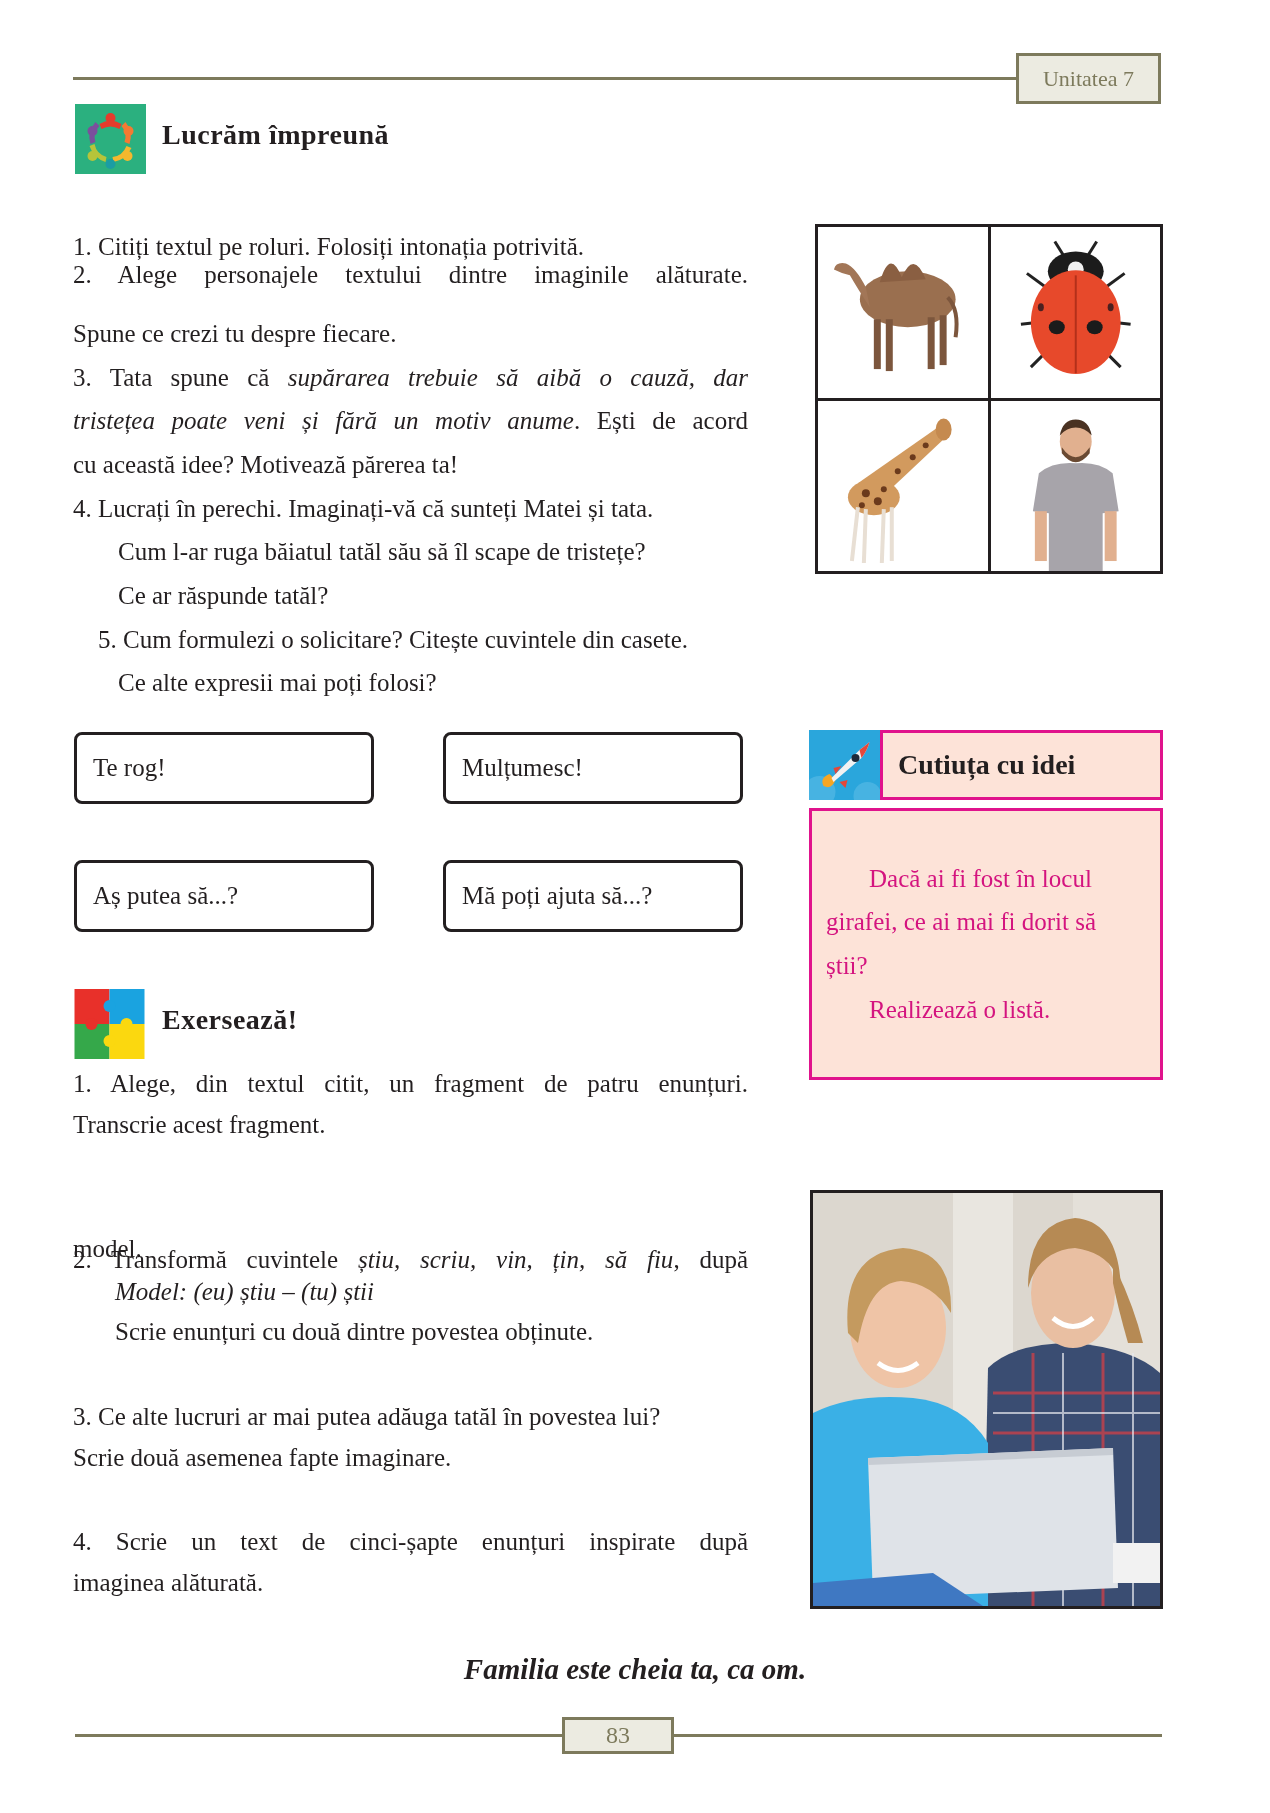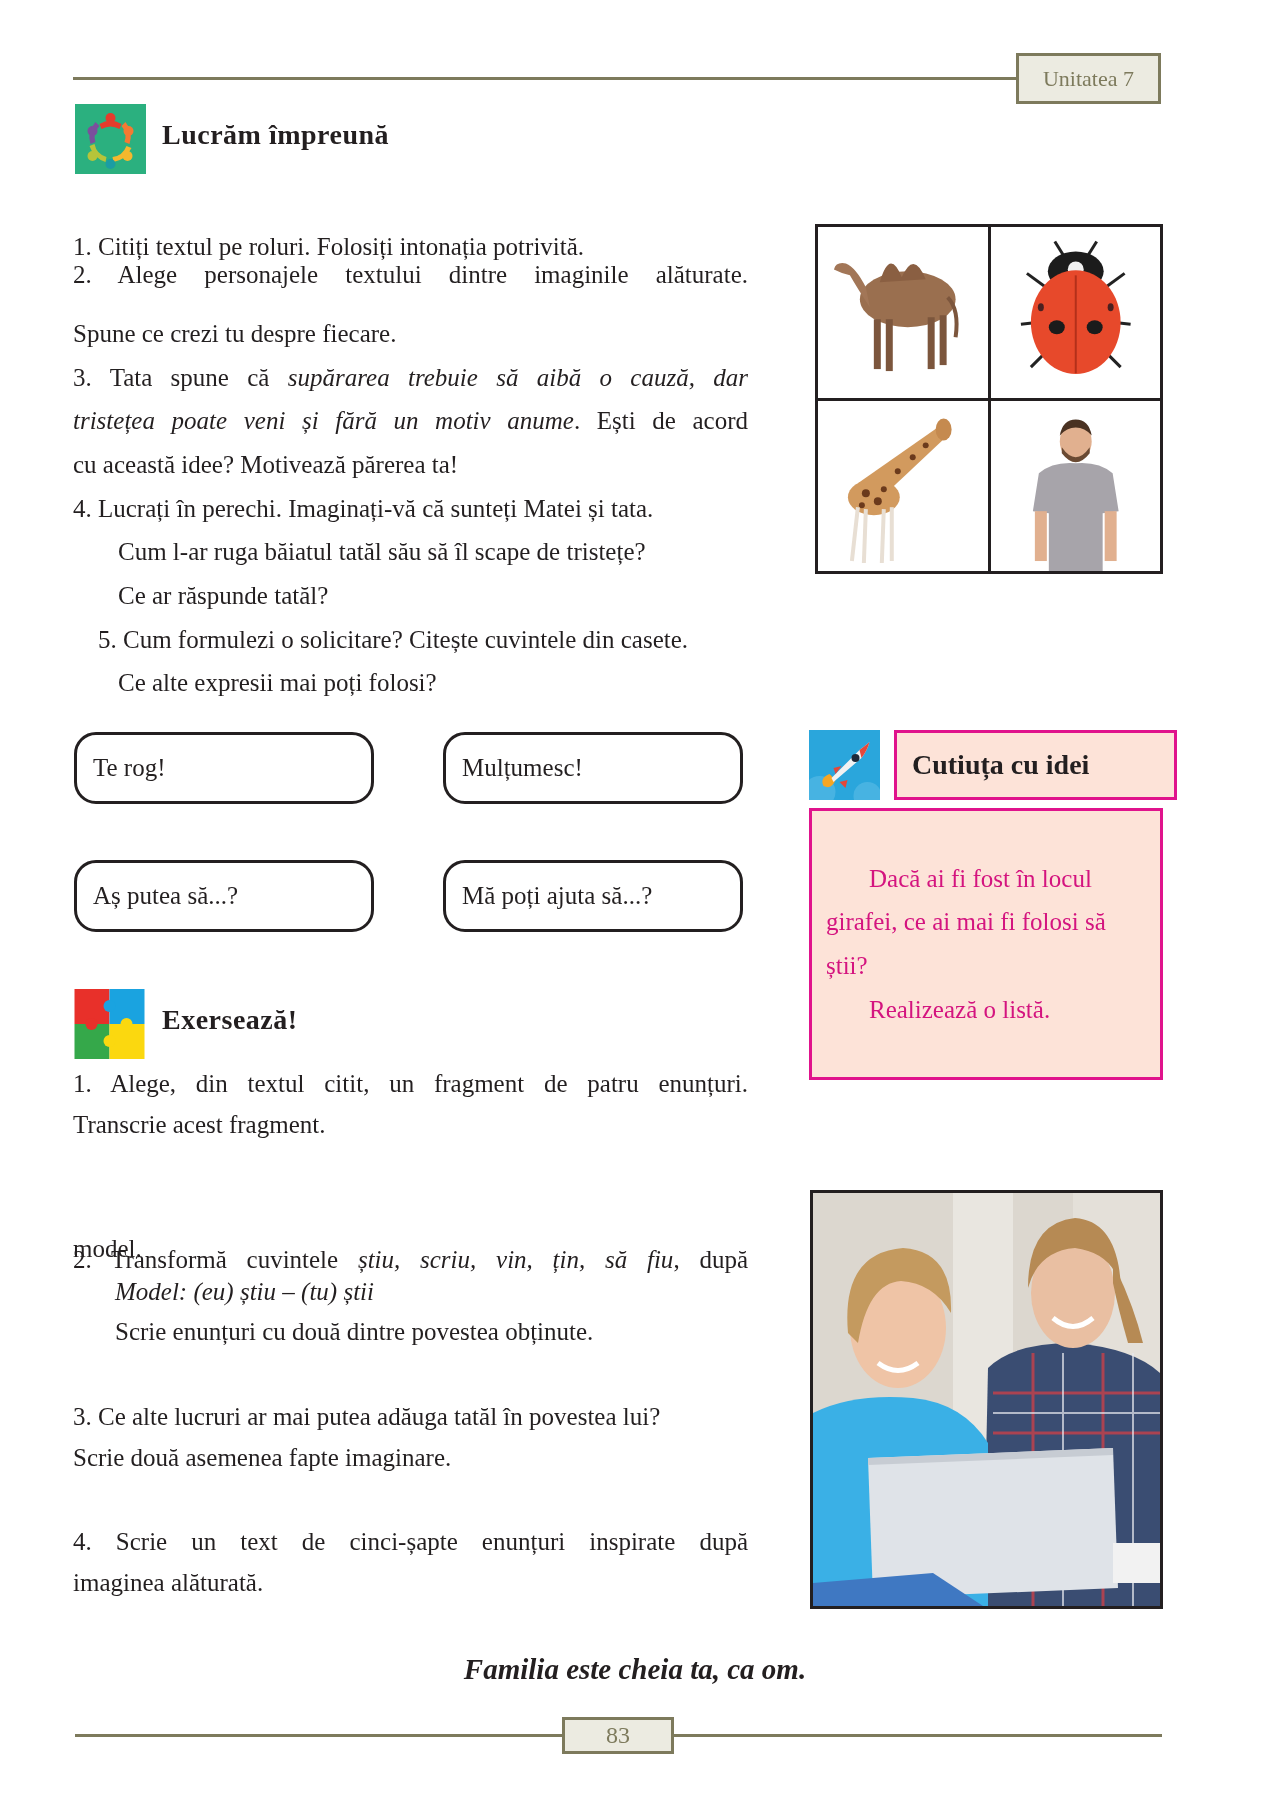--- a/index.html
+++ b/index.html
@@ -22,28 +22,28 @@
   i { font-style: italic; }
 
   
   .grid { position: absolute; left: 815px; top: 224px; width: 342px; height: 344px;
           border: 3px solid #231f20; display: grid; grid-template-columns: 1fr 1fr; grid-template-rows: 1fr 1fr;
           background: #231f20; gap: 3px; }
   .cell { background: #ffffff; position: relative; overflow: hidden; }
   .cell svg { position: absolute; left: 0; top: 0; width: 100%; height: 100%; }
 
   
-  .pill { position: absolute; width: 300px; height: 72px; border: 3px solid #231f20; border-radius: 22px;
+  .pill { position: absolute; width: 300px; height: 72px; border: 3px solid #231f20; border-radius: 8px;
           background: #fff; box-sizing: border-box; font-size: 25px; display: flex; align-items: center; padding-left: 16px; }
 
   
   .rocket-tile { position: absolute; left: 809px; top: 730px; width: 71px; height: 70px; background: #2aa6dc; overflow: hidden; }
   .idea-head { position: absolute; left: 880px; top: 730px; width: 283px; height: 70px; box-sizing: border-box;
                border: 3px solid #e0138c; background: #fde3d8; font-weight: bold; font-size: 28px;
-               display: flex; align-items: center; padding-left: 15px; color: #231f20; margin-left: 14px; }
+               display: flex; align-items: center; padding-left: 15px; color: #231f20; }
   .idea-body { position: absolute; left: 809px; top: 808px; width: 354px; height: 272px; box-sizing: border-box;
                border: 3px solid #e0138c; background: #fde3d8; color: #d4147f; font-size: 25px; }
   .idea-body .ln { position: absolute; left: 14px; white-space: nowrap; }
 
   
   .photo { position: absolute; left: 810px; top: 1190px; width: 347px; height: 413px; border: 3px solid #231f20; overflow: hidden; background: #d9d4cc; }
   .photo svg { width: 100%; height: 100%; display: block; }
 
   .motto { position: absolute; left: 0; width: 1270px; top: 1653px; text-align: center;
            font-weight: bold; font-style: italic; font-size: 29px; color: #231f20; }
@@ -183,21 +183,21 @@
     <circle cx="46" cy="28" r="4" fill="#1d2a3a"></circle>
     <path d="M24 38 L32 36 L26 44Z" fill="#e4473a"></path>
       <path d="M38 50 L36 58 L30 52Z" fill="#e4473a"></path>
   </svg>
 </div>
 <div class="idea-head">
     <span>Cutiuța cu idei</span>
   </div>
 <div class="idea-body">
   <div class="ln" style="left:57px; top:54px;">Dacă ai fi fost în locul</div>
-  <div class="ln" style="top:97px;">girafei, ce ai mai fi folosi să</div>
+  <div class="ln" style="top:97px;">girafei, ce ai mai fi dorit să</div>
   <div class="ln" style="top:141px;">știi?</div>
   <div class="ln" style="left:57px; top:185px;">Realizează o listă.</div>
 </div>
 
 <div class="sec-icon" style="left:74px; top:989px;">
   <svg viewBox="0 0 70 70" width="71" height="70">
     <rect x="0" y="0" width="35" height="35" fill="#e8302a"></rect>
     <rect x="35" y="0" width="35" height="35" fill="#1aa3e0"></rect>
     <rect x="0" y="35" width="35" height="35" fill="#35a84a"></rect>
     <rect x="35" y="35" width="35" height="35" fill="#fbd80f"></rect>

